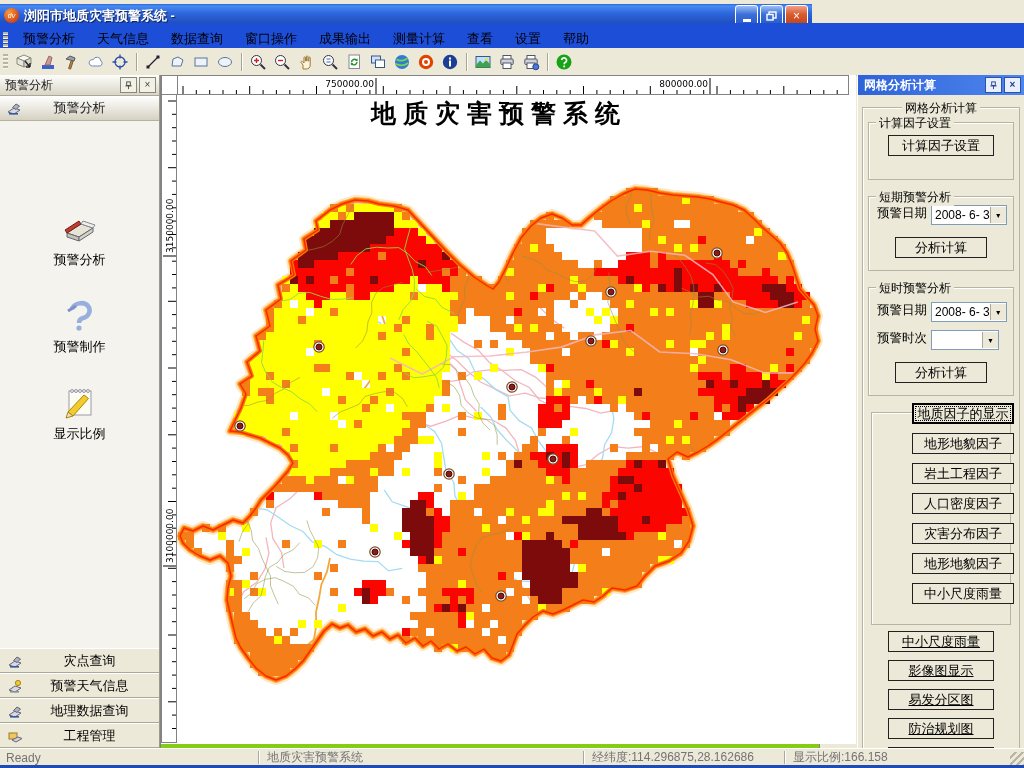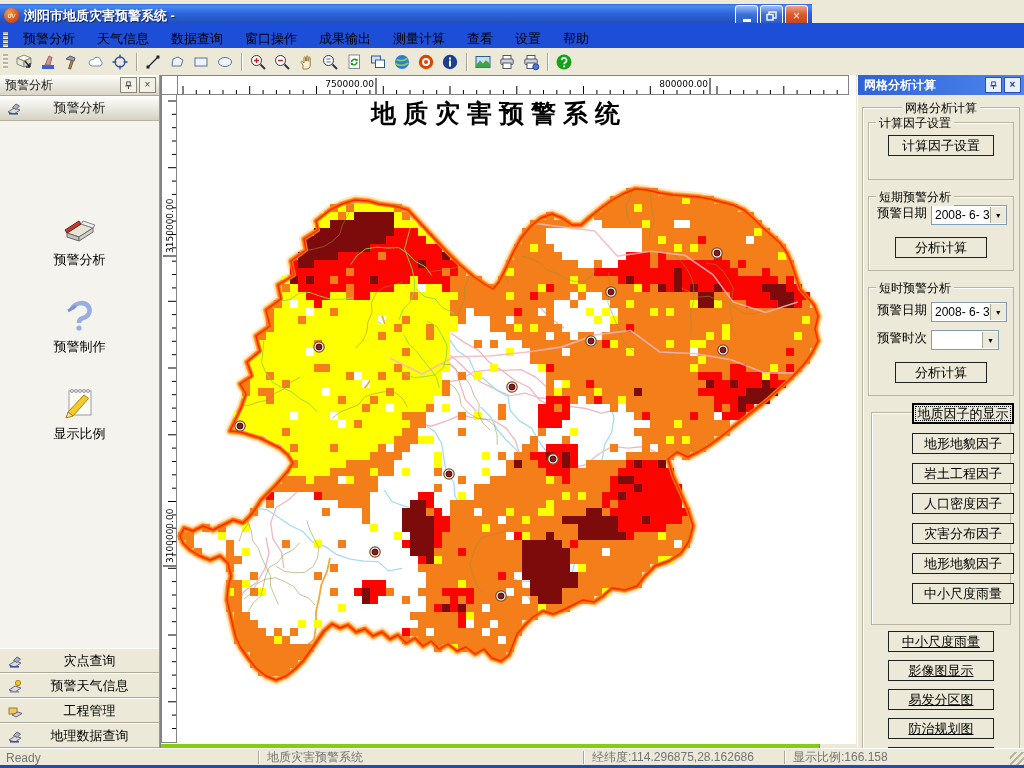--- a/index.html
+++ b/index.html
@@ -354,32 +354,32 @@
         <div class="acc-item">
           <span class="hicon"><svg viewBox="0 0 16 16">
               <path d="M2 12l6-4 6 2-6 4z" fill="#d7dae2" stroke="#667"></path>
               <circle cx="11" cy="5" r="2.6" fill="#f5c63a" stroke="#a8860c"></circle>
               <path d="M3 13h9v1.6H3z" fill="#8a8f98"></path>
             </svg></span>
           <span>预警天气信息</span>
         </div>
         <div class="acc-item">
           <span class="hicon"><svg viewBox="0 0 16 16">
-              <rect x="2" y="5" width="8" height="6" fill="#f0c75e" stroke="#9a7b2a"></rect>
-              <path d="M5 12l6-3 4 1.5-6 3.5z" fill="#cfd4dd" stroke="#667"></path>
-            </svg></span>
-          <span>工程管理</span>
-        </div>
-        <div class="acc-item">
-          <span class="hicon"><svg viewBox="0 0 16 16">
               <path d="M2 12l6-4 6 2-6 4z" fill="#d7dae2" stroke="#667"></path>
               <path d="M6.5 7.5L10 4l3.5 2L10 9.5z" fill="#aab2c4" stroke="#667"></path>
               <path d="M3 13h9v1.6H3z" fill="#39589e"></path>
             </svg></span>
           <span>地理数据查询</span>
+        </div>
+        <div class="acc-item">
+          <span class="hicon"><svg viewBox="0 0 16 16">
+              <rect x="2" y="5" width="8" height="6" fill="#f0c75e" stroke="#9a7b2a"></rect>
+              <path d="M5 12l6-3 4 1.5-6 3.5z" fill="#cfd4dd" stroke="#667"></path>
+            </svg></span>
+          <span>工程管理</span>
         </div>
       </div>
   </div>
 
   <div class="mapdoc">
     <svg id="mapsvg" width="695" height="669" viewBox="161 77 695 669">
         <rect x="161" y="77" width="695" height="669" fill="#fff"></rect>
         <defs>
           <clipPath id="clipB">
             <path d="M230 433L241 410L246 396L240 386L252 378L247 364L260 353L256 338L270 328L266 312L281 301L278 287L294 277L291 263L306 252L304 241L318 232L316 223L330 212L342 206L355 202L368 203L379 206L394 208L408 212L420 225L433 239L446 253L460 267L474 279L486 287L493 291L499 284L506 270L513 255L521 240L531 228L541 220L552 216L562 220L572 227L581 227L590 219L600 211L611 203L623 196L635 191L647 192L660 195L673 197L686 198L698 199L710 201L721 204L733 207L744 212L753 220L762 229L771 237L780 245L787 255L792 267L796 279L800 291L807 299L814 307L818 318L815 331L818 343L812 355L805 365L797 374L788 383L778 392L768 401L758 409L748 417L738 425L728 433L718 441L708 448L698 454L688 459L677 454L668 461L673 478L681 496L688 512L693 528L689 543L681 555L669 563L655 568L645 578L637 588L625 592L612 590L603 598L594 604L583 602L573 607L563 612L553 616L543 613L533 619L525 627L517 636L509 657L501 663L492 660L484 651L475 656L466 649L457 653L448 646L439 651L431 643L423 648L415 640L406 645L398 637L390 641L382 634L373 638L365 631L356 634L348 627L340 630L332 626L324 633L317 643L310 653L303 663L295 671L286 678L276 682L266 678L256 670L248 660L241 650L236 640L233 628L230 615L227 602L228 590L231 578L228 565L220 558L210 562L200 558L190 552L183 545L180 538L184 530L193 533L203 528L213 532L223 527L233 522L243 525L250 518L256 510L261 502L268 495L275 488L282 480L288 473L293 465L288 457L280 450L270 445L260 440L250 437L240 434Z"></path>

